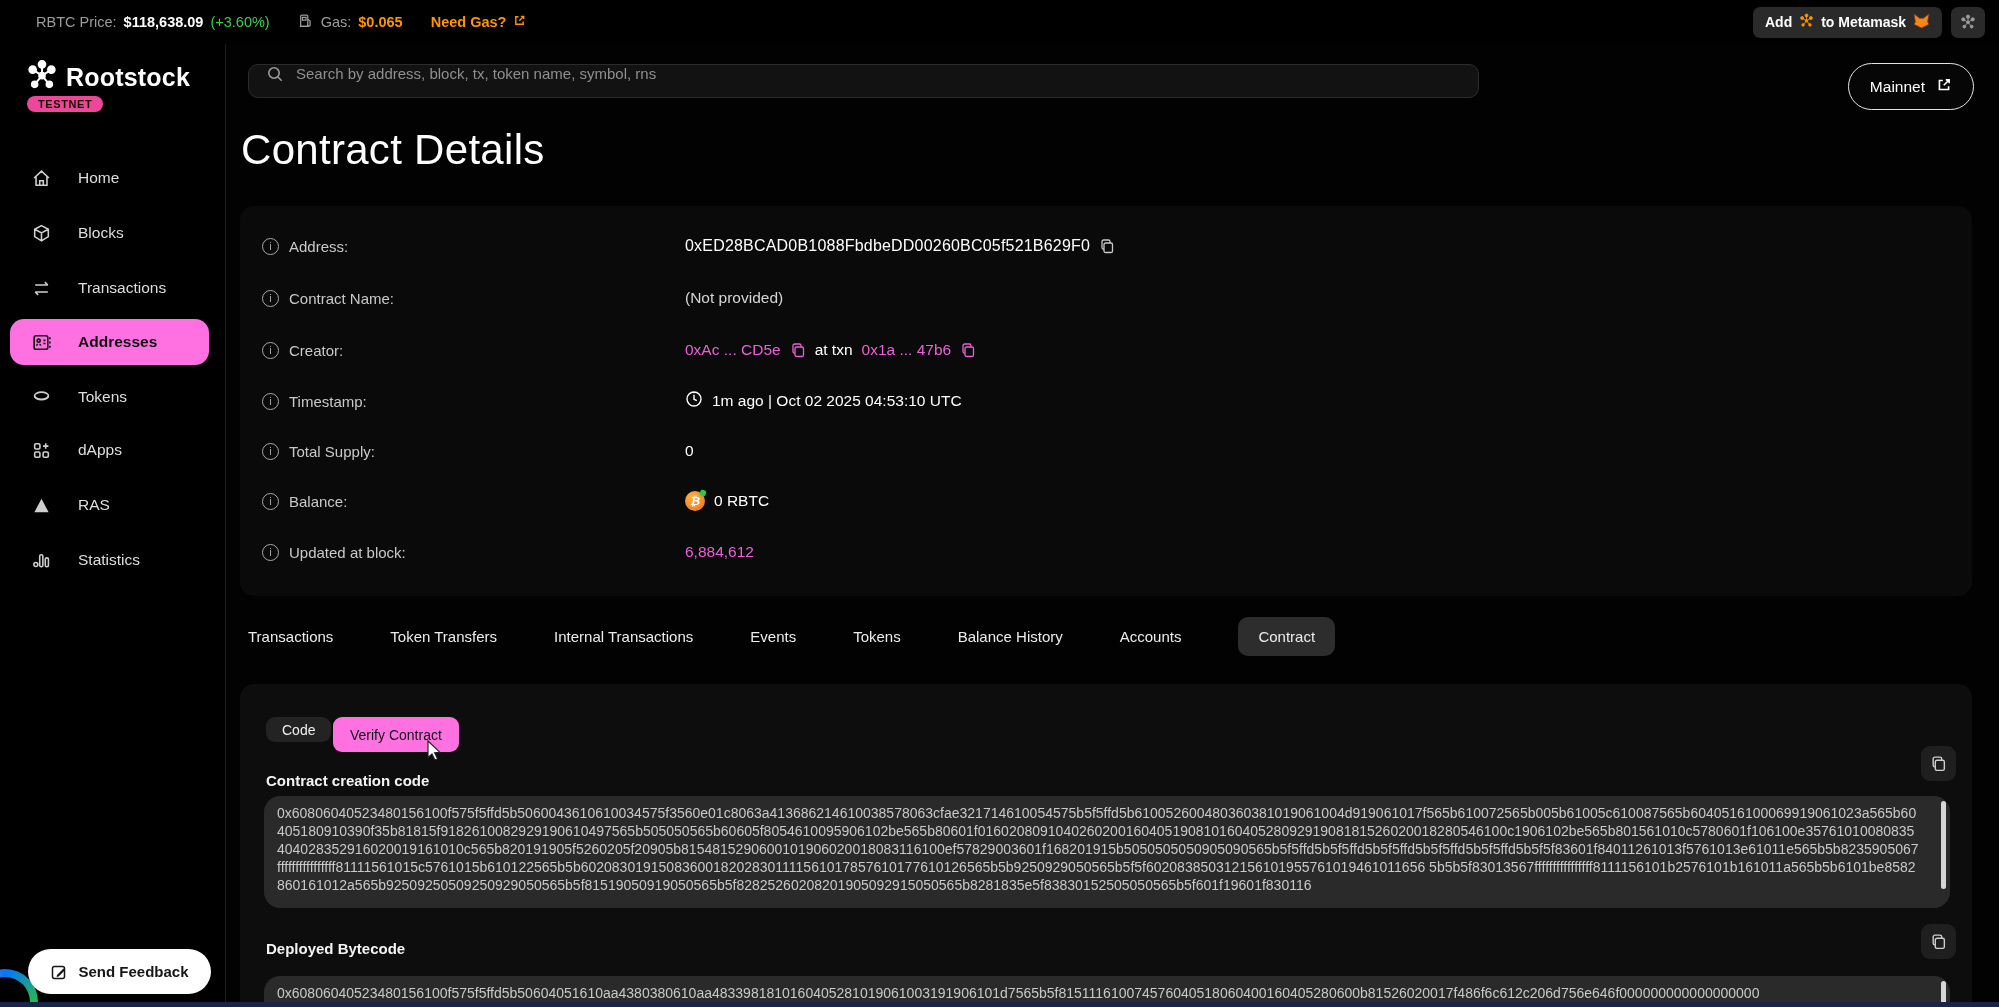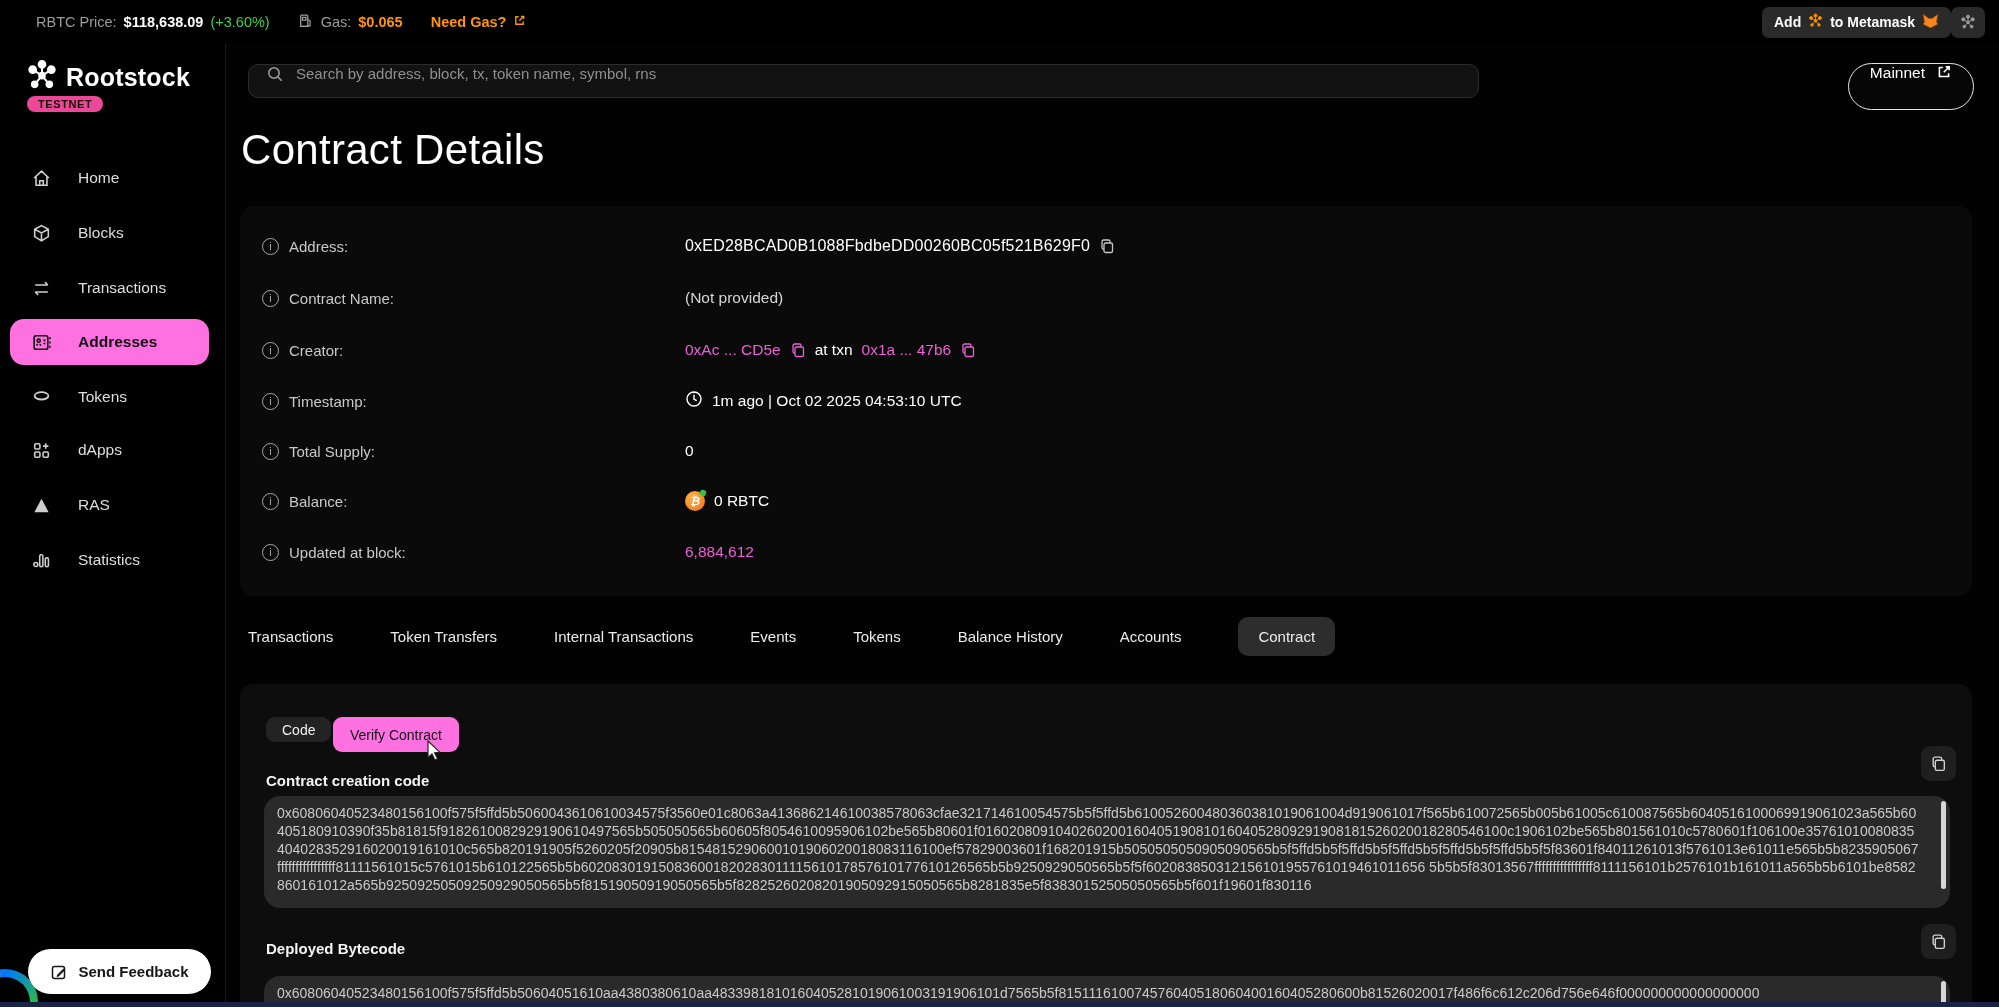--- a/index.html
+++ b/index.html
@@ -9,21 +9,21 @@
 
   
   .topbar{position:absolute;top:0;left:0;right:0;height:44px;display:flex;align-items:center;
           padding:0 14px 0 36px;background:#000}
   .tb-left{display:flex;align-items:center;gap:28px;font-size:14.5px}
   .tb-group{display:flex;align-items:center;gap:7px}
   .muted{color:#9c9c9c}
   .bold-white{color:#fff;font-weight:700}
   .green{color:#3ecf4a}
   .orange{color:#ff9500;font-weight:600}
-  .tb-right{margin-left:auto;display:flex;}
+  .tb-right{margin-left:auto;display:flex;gap:9px;}
   .mm-btn{display:flex;align-items:center;gap:7px;background:#2a2a2a;border:none;color:#fff;
           font-size:14px;font-weight:600;height:31px;padding:0 12px;border-radius:7px;cursor:pointer}
   .sq-btn{width:34px;height:31px;background:#2a2a2a;border:none;border-radius:7px;display:flex;
           align-items:center;justify-content:center;cursor:pointer}
 
   
   .sidebar{position:absolute;top:44px;left:0;bottom:0;width:226px;border-right:1px solid #1c1c1c;background:#000}
   .brand{position:absolute;left:26px;top:15px;display:flex;align-items:center;gap:8px}
   .brand-text{font-size:25px;font-weight:700;color:#fff;letter-spacing:.2px}
   .badge{position:absolute;left:27px;top:52px;background:#ec4899;color:#181000;font-size:11px;
@@ -39,21 +39,21 @@
             justify-content:center;gap:10px;cursor:pointer;z-index:3}
 
   
   .search{position:absolute;left:248px;top:64px;width:1231px;height:34px;background:#121212;
           border:1px solid #2c2c2c;border-radius:10px;display:flex;align-items:flex-start;gap:12px;padding:0 17px}
   .search input{flex:1;background:transparent;border:none;outline:none;color:#ddd;font-size:15px;
           font-family:"Liberation Sans","DejaVu Sans",sans-serif}
   .search input::placeholder{color:#8f8f8f}
   .net-btn{position:absolute;right:25px;top:63px;height:47px;padding:0 21px;border-radius:24px;
            border:1.5px solid #e4e4e4;background:#060606;color:#fff;font-size:15.5px;display:flex;
-           align-items:flex-start;gap:11px;cursor:pointer}
+           align-items:center;gap:11px;cursor:pointer}
   .net-btn::before{content:"";position:absolute;left:-6px;right:7px;top:6px;bottom:-6px;
            border:1.5px solid #8d8d8d;border-radius:24px;z-index:-1}
   .page-title{position:absolute;left:241px;top:126px;font-size:42px;font-weight:500;color:#fff;letter-spacing:.3px}
 
   
   .details{position:absolute;left:240px;width:1732px;top:206px;height:390px;background:#0a0a0a;border-radius:14px}
   .drow{position:absolute;left:22px;right:22px;height:26px;display:flex;align-items:center}
   .dlabel{display:flex;align-items:center;gap:10px;color:#c9c9c9;font-size:15px}
   .info-ic{width:17px;height:17px;border:1.3px solid #a8a8a8;border-radius:50%;color:#a8a8a8;
            font-size:11px;display:flex;align-items:center;justify-content:center;flex:0 0 auto}

